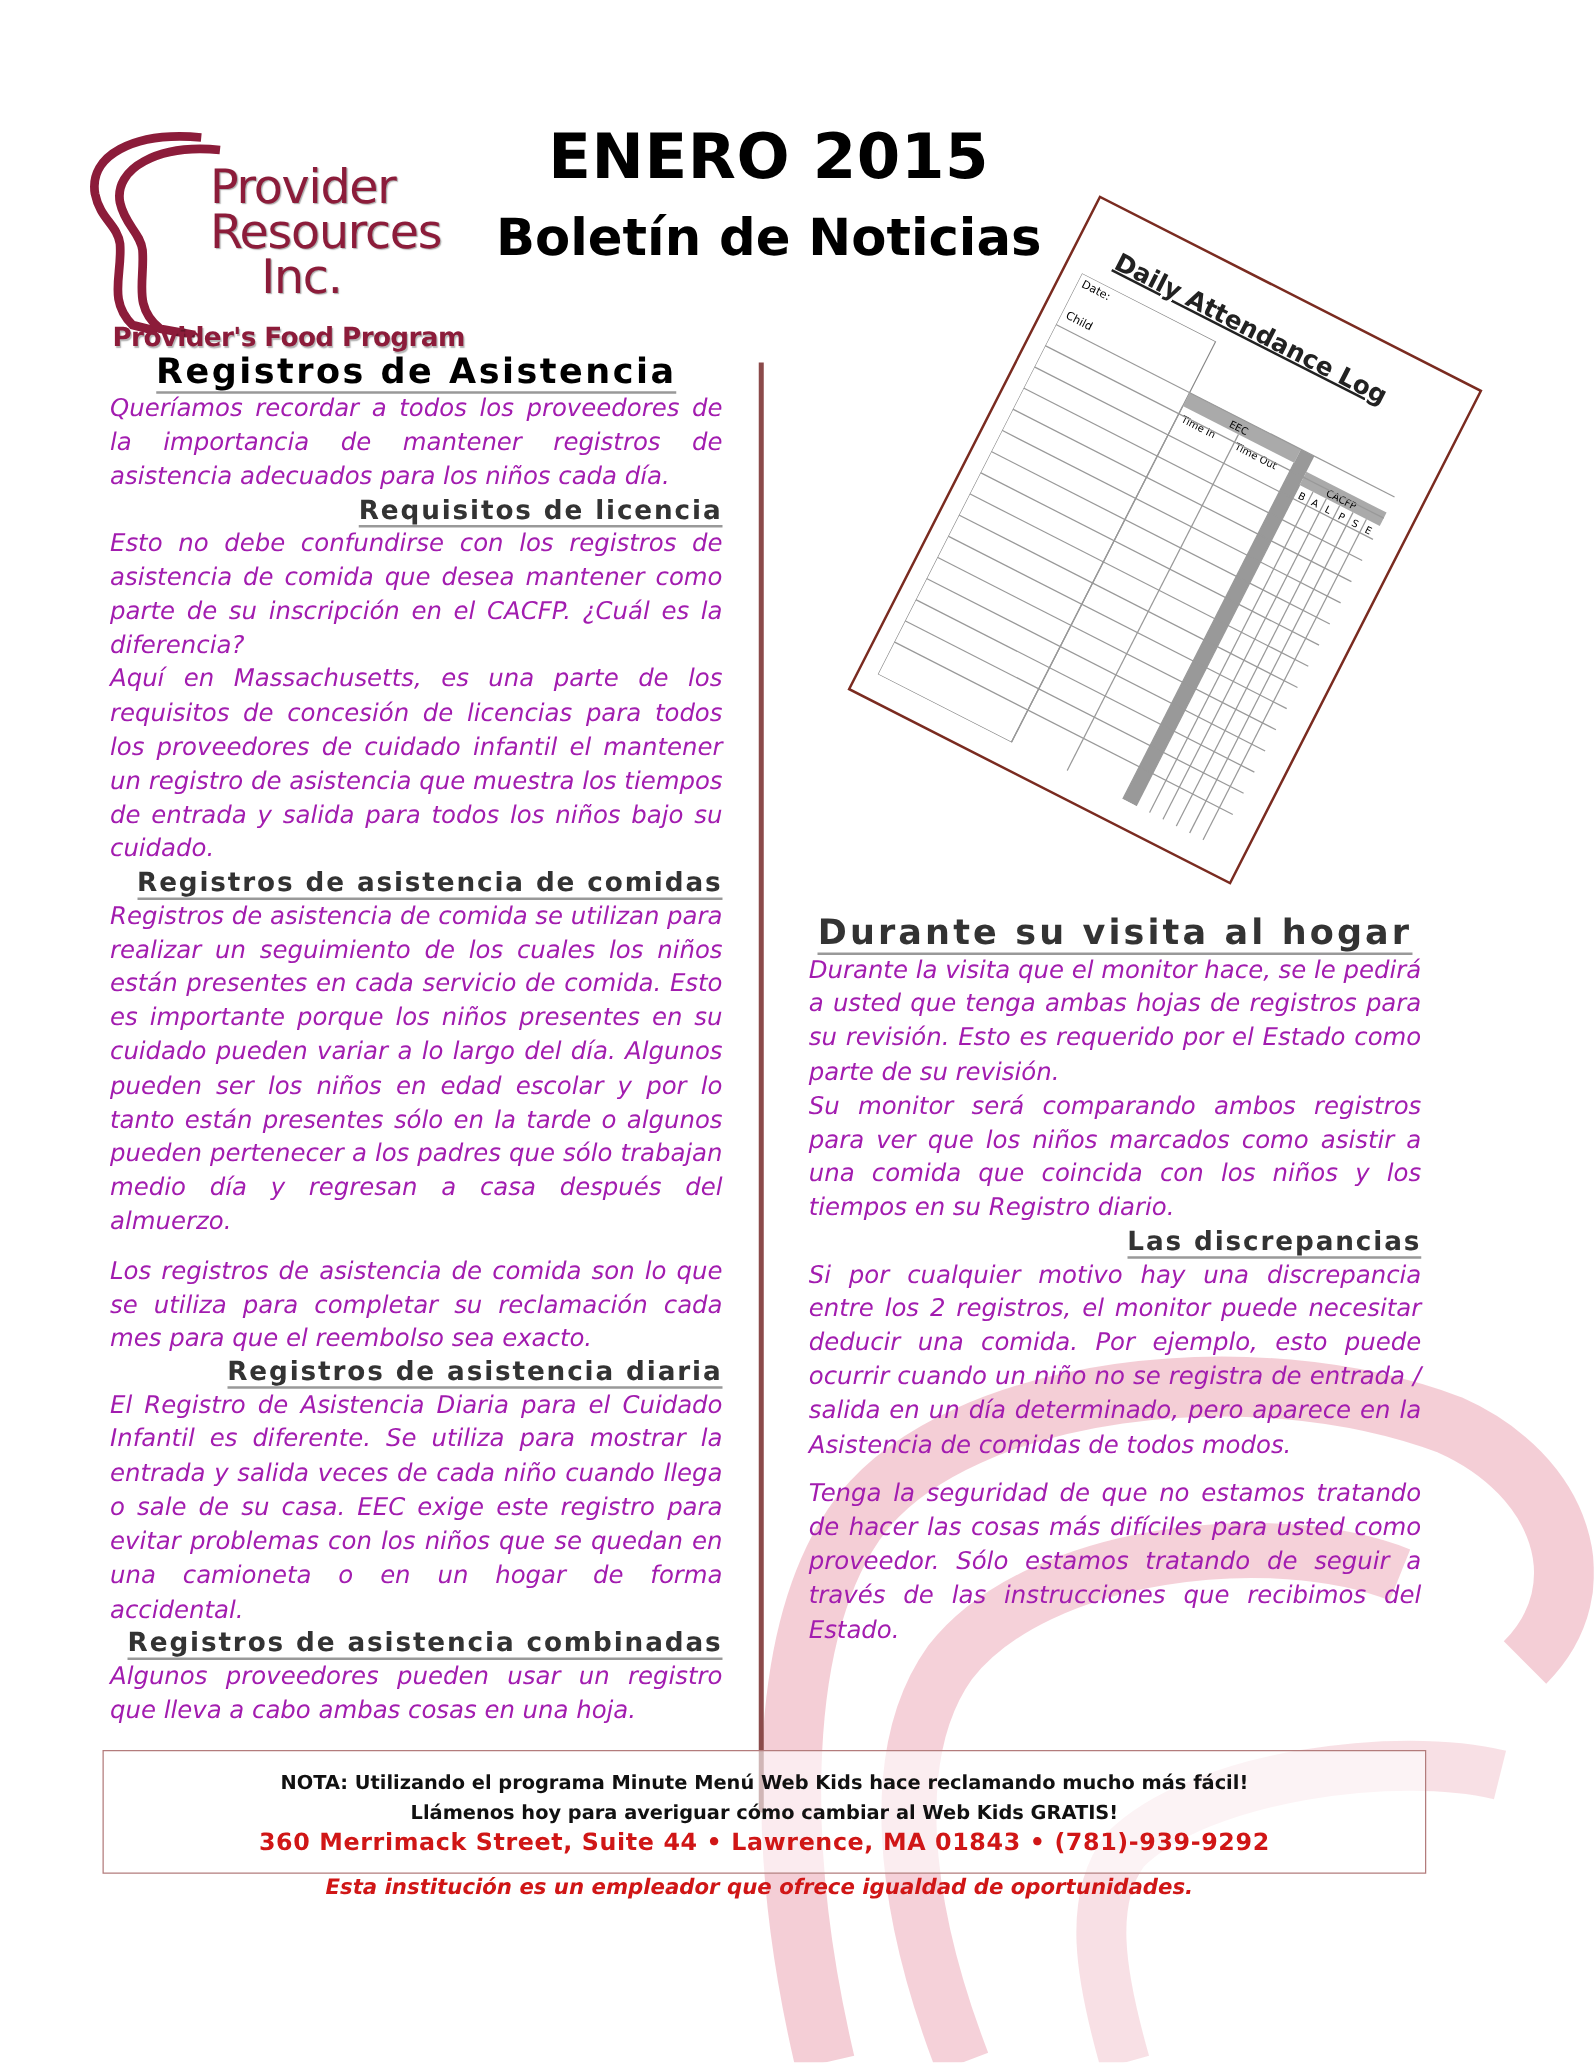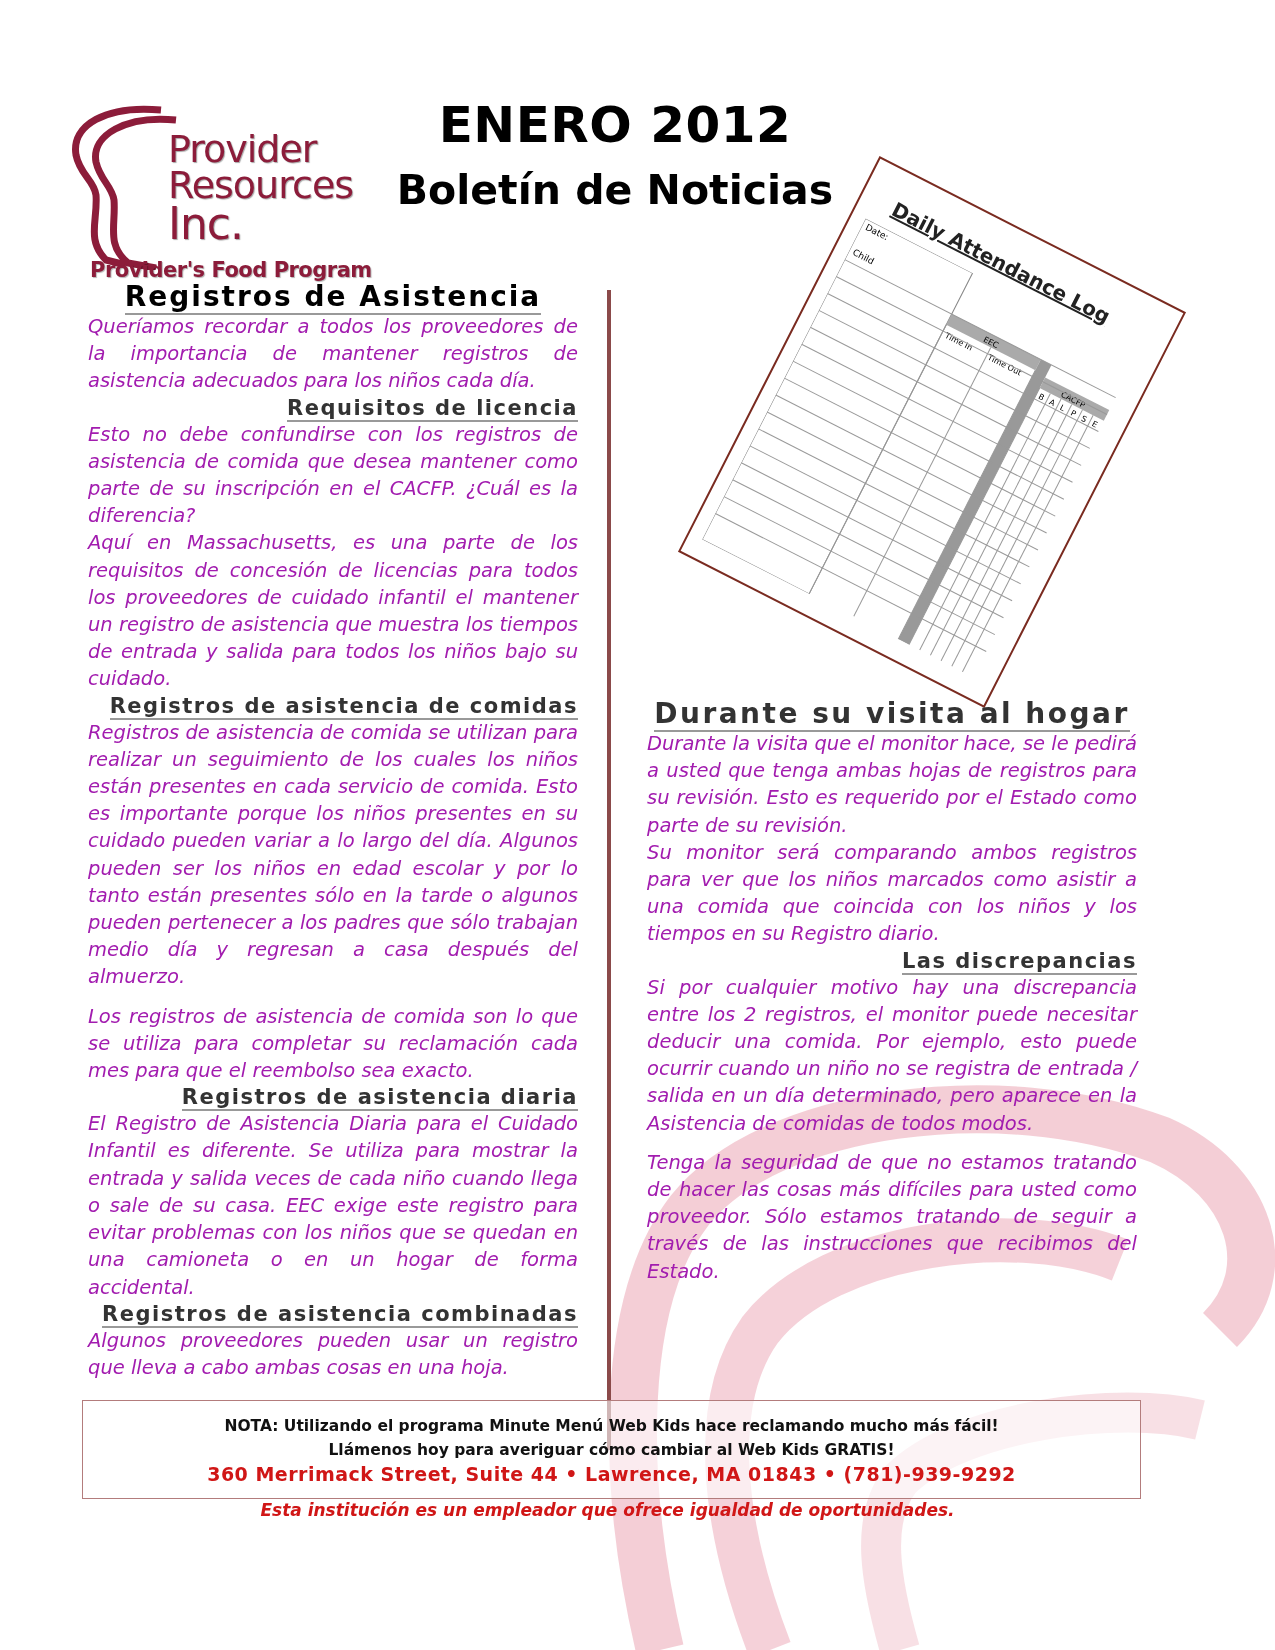--- a/index.html
+++ b/index.html
@@ -2,34 +2,34 @@
 <html><head>
 <meta charset="utf-8">
 <style>
   html, body { margin:0; padding:0; background:#ffffff; }
   body { width:1275px; height:1650px; position:relative; overflow:hidden; font-family:"DejaVu Sans", sans-serif; color:#222; }
   .watermark { position:absolute; left:600px; top:880px; width:680px; height:770px; pointer-events:none; z-index:0; }
   .logo { position:absolute; left:66px; top:100px; width:310px; height:190px; z-index:2; }
   .logo-text { position:absolute; left:102px; color:#8c1c3a; font-family:"DejaVu Sans", sans-serif; font-weight:normal; line-height:1; letter-spacing:-1px; text-shadow:1px 1px 1px rgba(0,0,0,0.35); }
   .logo-l1 { top:30px; font-size:38px; }
   .logo-l2 { top:66px; font-size:38px; }
-  .logo-l3 { top:102px; font-size:44px; }
+  .logo-l3 { top:102px; font-size:38px;margin-left:41px; }
   .logo-sub { position:absolute; left:24px; top:158px; font-size:21px; font-weight:bold; color:#8c1c3a; letter-spacing:-0.5px; text-shadow:1px 1px 1px rgba(0,0,0,0.3); white-space:nowrap; }
   .title-1 { position:absolute; left:380px; top:96px; width:470px; text-align:center; font-family:"DejaVu Sans", sans-serif; font-weight:bold; font-size:50px; color:#000; letter-spacing:0.5px; z-index:2; }
   .title-2 { position:absolute; left:370px; top:166px; width:490px; text-align:center; font-family:"DejaVu Sans", sans-serif; font-weight:bold; font-size:41px; color:#000; z-index:2; }
   .log-img { position:absolute; left:760px; top:210px; width:340px; height:440px; transform:rotate(27deg); transform-origin:center; border:2px solid #7a2b20; background:#fff; z-index:1; }
   .log-title { position:absolute; left:34px; top:26px; font-family:"DejaVu Sans", sans-serif; font-weight:bold; font-size:20px; text-decoration:underline; color:#222; }
   .log-grid { position:absolute; left:14px; top:60px; }
   .divider { position:absolute; left:607px; top:290px; width:4px; height:1160px; background:#8b4a4a; z-index:2; }
   .col { position:absolute; z-index:2; font-family:"DejaVu Sans", sans-serif; }
   .col-left { left:88px; top:281px; width:490px; }
   .col-right { left:647px; top:698px; width:490px; }
   .h-main { font-weight:bold; font-size:28px; letter-spacing:2px; text-align:center; color:#000; margin:0; line-height:32px; }
   .h-main span, .h-sub span { border-bottom:2px solid #999; }
-  .h-right { color:#333; letter-spacing:2.5px; }
+  .h-right { color:#333; letter-spacing:2.5px;margin-top:32px; }
   .h-sub { font-weight:bold; font-size:21px; letter-spacing:1.5px; text-align:right; color:#333; margin:0; line-height:26px; }
   .p { font-size:19.5px; line-height:27.2px; text-align:justify; text-align-last:left; color:#a21caf; margin:0;font-style:italic; }
   .gap { margin-top:12px; }
   .footer-box { position:absolute; left:82px; top:1400px; width:1057px; height:97px; border:1px solid #b37c7c; background:rgba(255,255,255,0.6); z-index:2; }
   .f-line { position:absolute; left:0; width:100%; text-align:center; font-weight:bold; color:#111; font-size:15.5px; }
   .f1 { top:16px; }
   .f2 { top:40px; }
   .f3 { top:62px; color:#d01616; font-size:19px; letter-spacing:0.5px; }
   .eeo { position:absolute; left:0; top:1500px; width:1215px; text-align:center; font-weight:bold; font-style:italic; color:#d01616; font-size:17px; z-index:2; }
 </style>
@@ -46,21 +46,21 @@
   <svg width="120" height="170" style="position:absolute;left:0;top:0;" viewBox="0 0 120 170">
     <path d="M95 10 C 40 5, 5 25, 10 55 C 14 75, 28 80, 30 95 C 32 120, 20 140, 40 160 L 60 165" fill="none" stroke="#8c1c3a" stroke-width="7"></path>
     <path d="M110 20 C 60 15, 25 35, 30 62 C 34 80, 46 86, 48 100 C 50 125, 40 145, 62 163 L 90 168" fill="none" stroke="#8c1c3a" stroke-width="7"></path>
   </svg>
   <div class="logo-text logo-l1">Provider</div>
   <div class="logo-text logo-l2">Resources</div>
   <div class="logo-text logo-l3">Inc.</div>
   <div class="logo-sub">Provider's Food Program</div>
 </div>
 
-<div class="title-1">ENERO 2012</div>
+<div class="title-1">ENERO 2015</div>
 <div class="title-2">Boletín de Noticias</div>
 
 <div class="log-img">
   <div class="log-title">Daily Attendance Log</div>
   <svg class="log-grid" width="310" height="360" viewBox="0 0 310 360">
     <text x="4" y="10" font-size="9" font-family="DejaVu Sans, sans-serif">Date:</text>
     <text x="4" y="38" font-size="9" font-family="DejaVu Sans, sans-serif">Child</text>
     <rect x="0" y="0" width="120" height="360" fill="none" stroke="#888"></rect>
     <rect x="120" y="46" width="100" height="12" fill="#aaa"></rect>
     <text x="160" y="56" font-size="8" font-family="DejaVu Sans, sans-serif">EEC</text>

